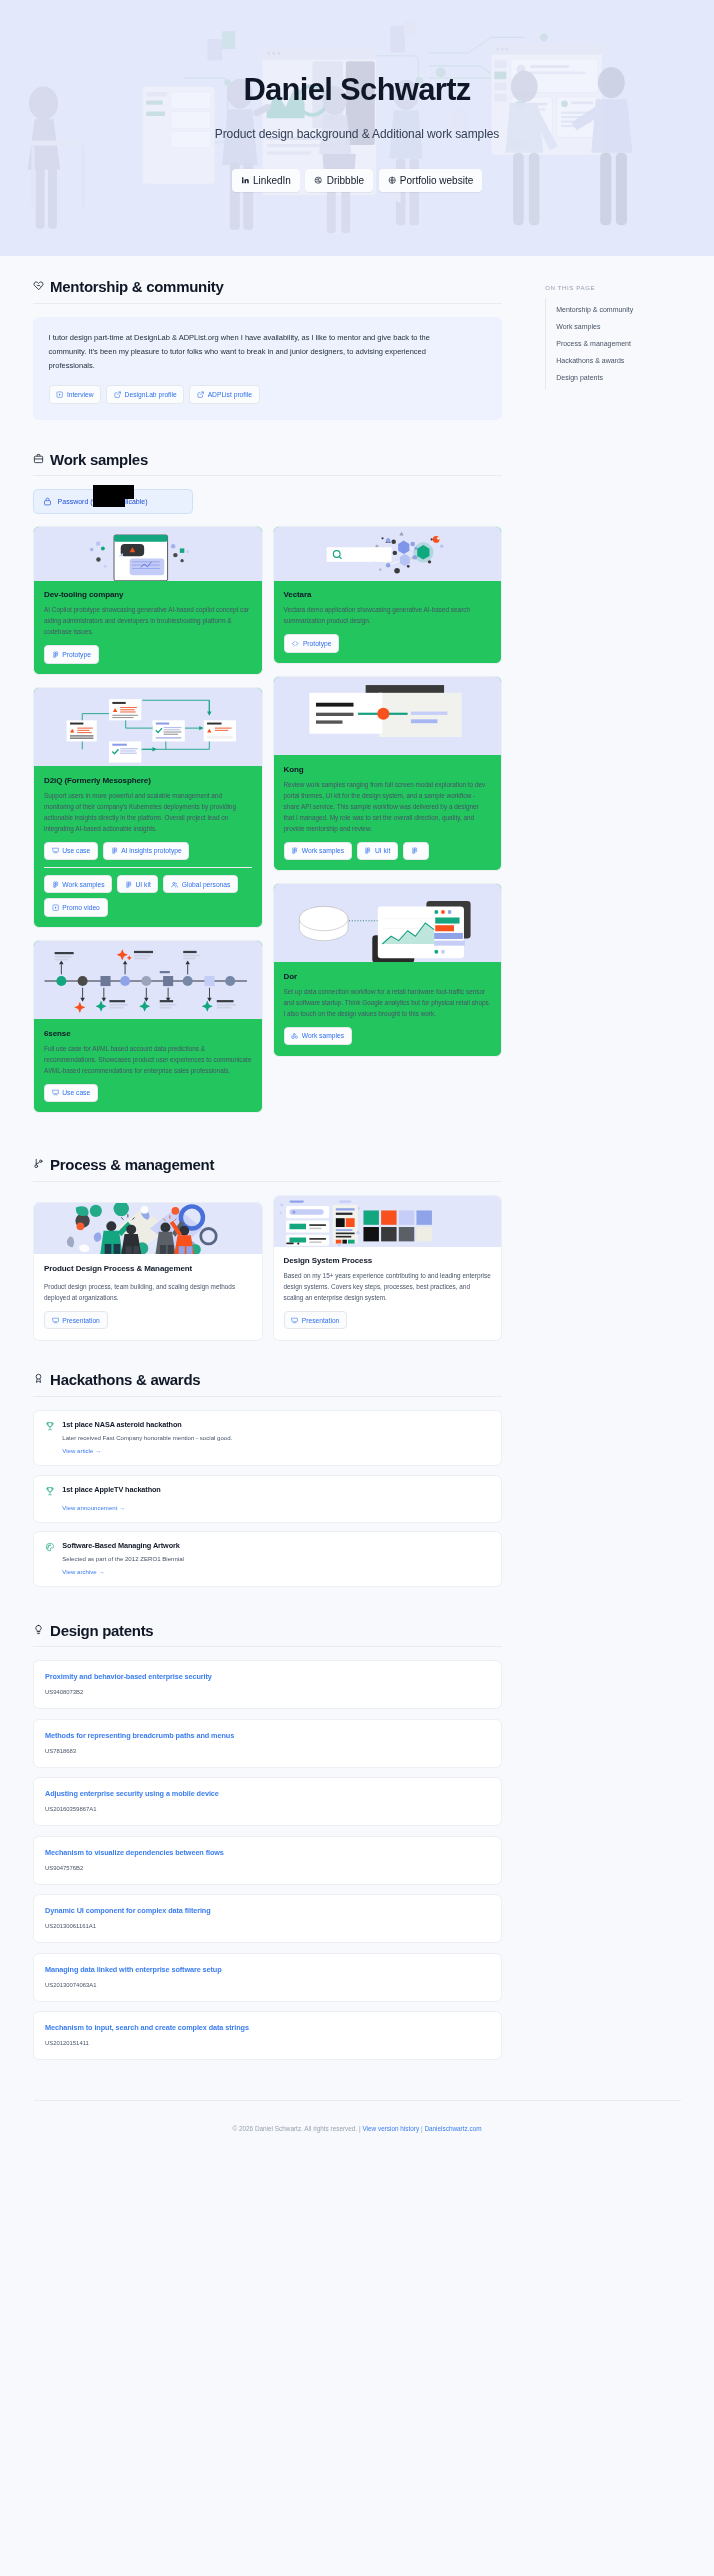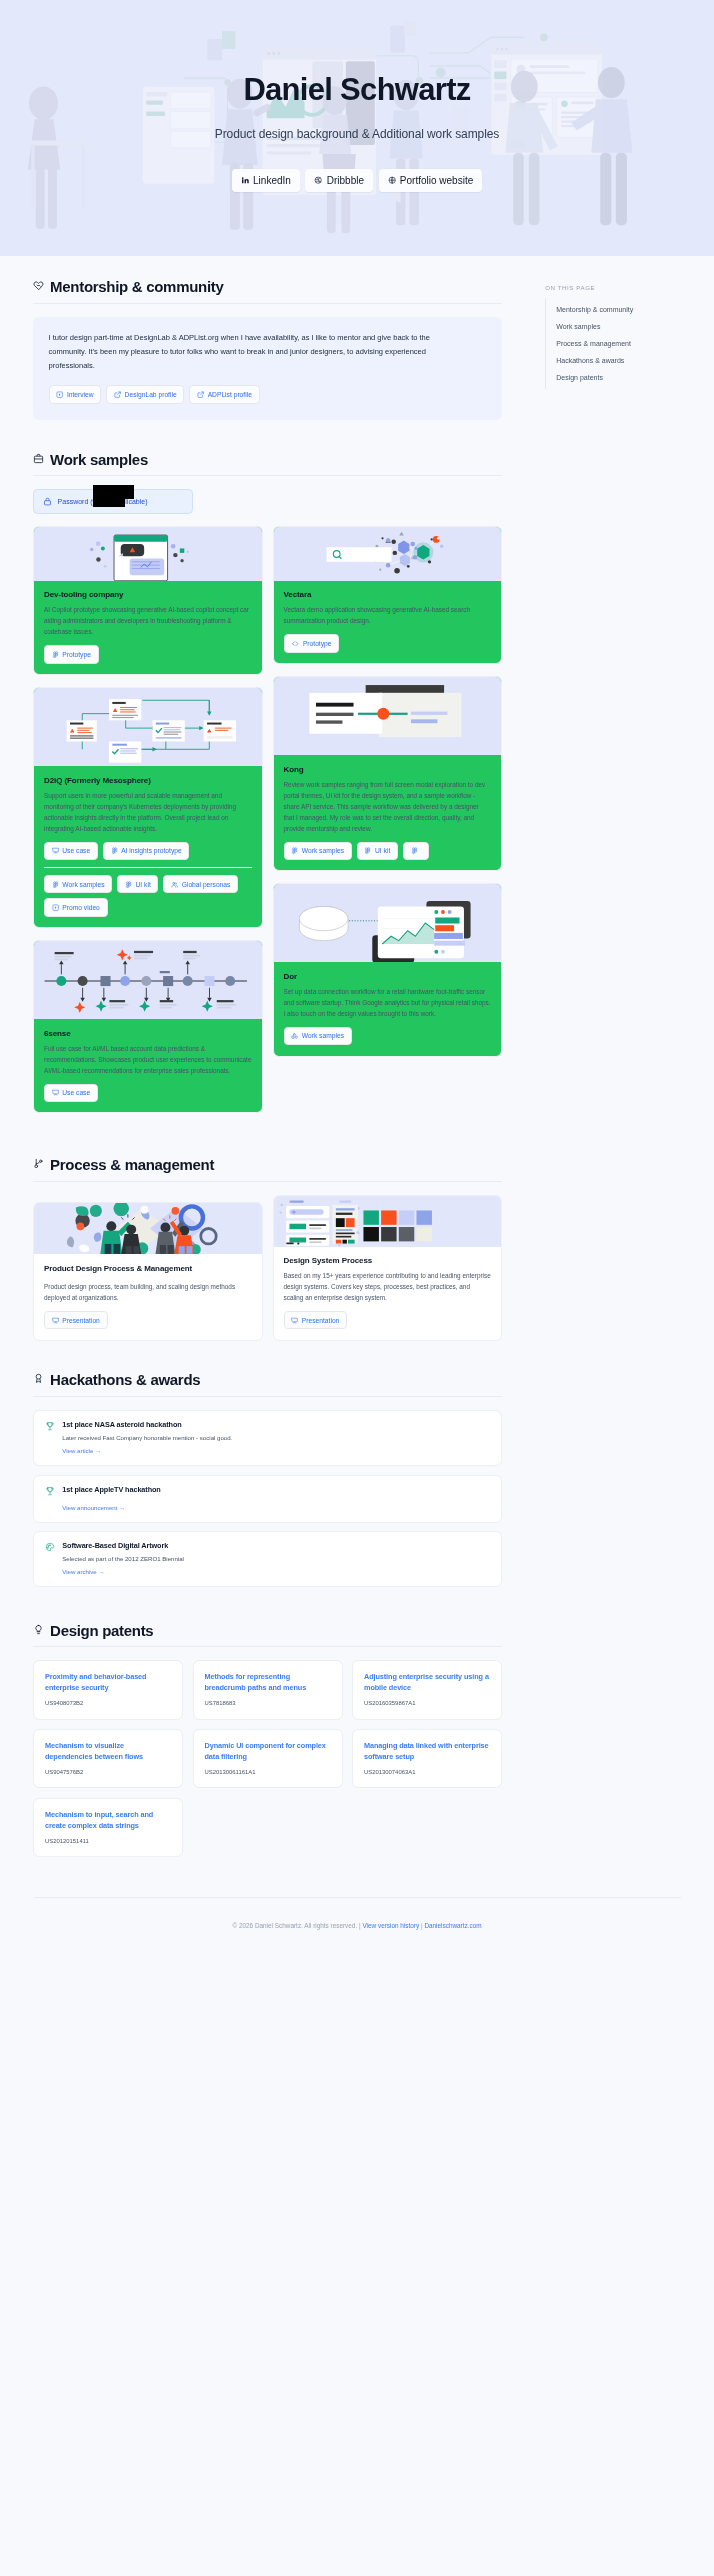--- a/index.html
+++ b/index.html
@@ -246,21 +246,21 @@
     color: #3b7ef0;
     margin-top: 6.1px;
     display: inline-block;
     cursor: pointer;
   }
 
   
   .pat-grid {
     width: 469px;
     display: grid;
-    grid-template-columns: 1fr 1fr 1fr;
+    grid-template-columns: 1fr;
     gap: 9.5px;
   }
   .pat-card {
     background: #fff;
     border: 0.6px solid #eceff4;
     border-radius: 6.1px;
     padding: 11px 11px 12.3px;
     min-height: 49px;
   }
   .pat-title {
@@ -1241,21 +1241,21 @@
       <div class="award-card">
         <span class="award-icon">
           <svg width="10" height="10" viewBox="0 0 24 24" fill="none" stroke="#13a67f" stroke-width="1.6">
               <path d="M12 3a9 9 0 1 0 0 18c1.4 0 2-1 2-2s-.8-2-.8-3c0-1.2 1-2 2.3-2H18a3 3 0 0 0 3-3c0-4.4-4-8-9-8z"></path>
               <circle cx="8" cy="9.5" r="1.1" fill="#13a67f"></circle>
               <circle cx="12" cy="7.5" r="1.1" fill="#13a67f"></circle>
               <circle cx="7" cy="14" r="1.1" fill="#13a67f"></circle>
             </svg>
         </span>
         <div>
-          <div class="award-title">Software-Based Digital Artwork</div>
+          <div class="award-title">Software-Based Managing Artwork</div>
           <div class="award-note">Selected as part of the 2012 ZERO1 Biennial</div>
           <div class="award-link">View archive →</div>
         </div>
       </div>
     </div>
 
     <div class="spacer-lg"></div>
 
     <div class="section">
       <div class="sec-head">

